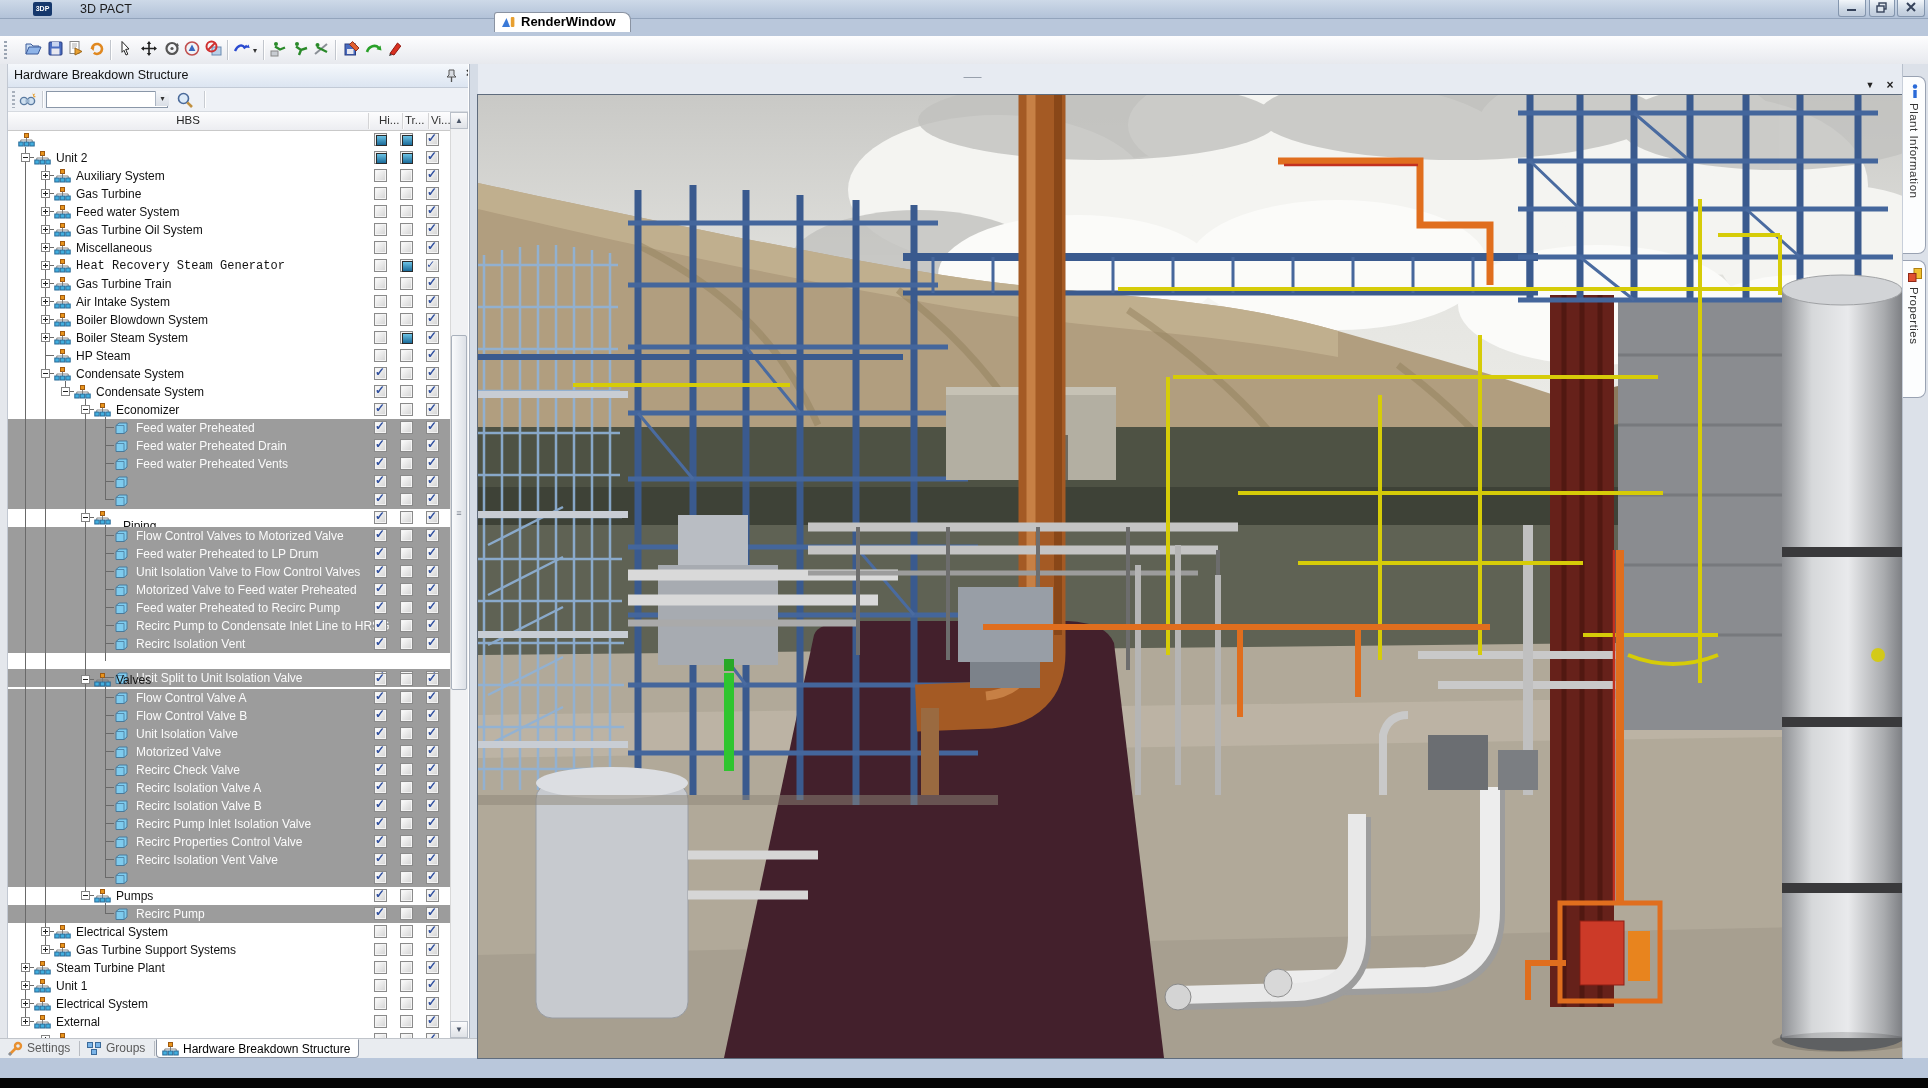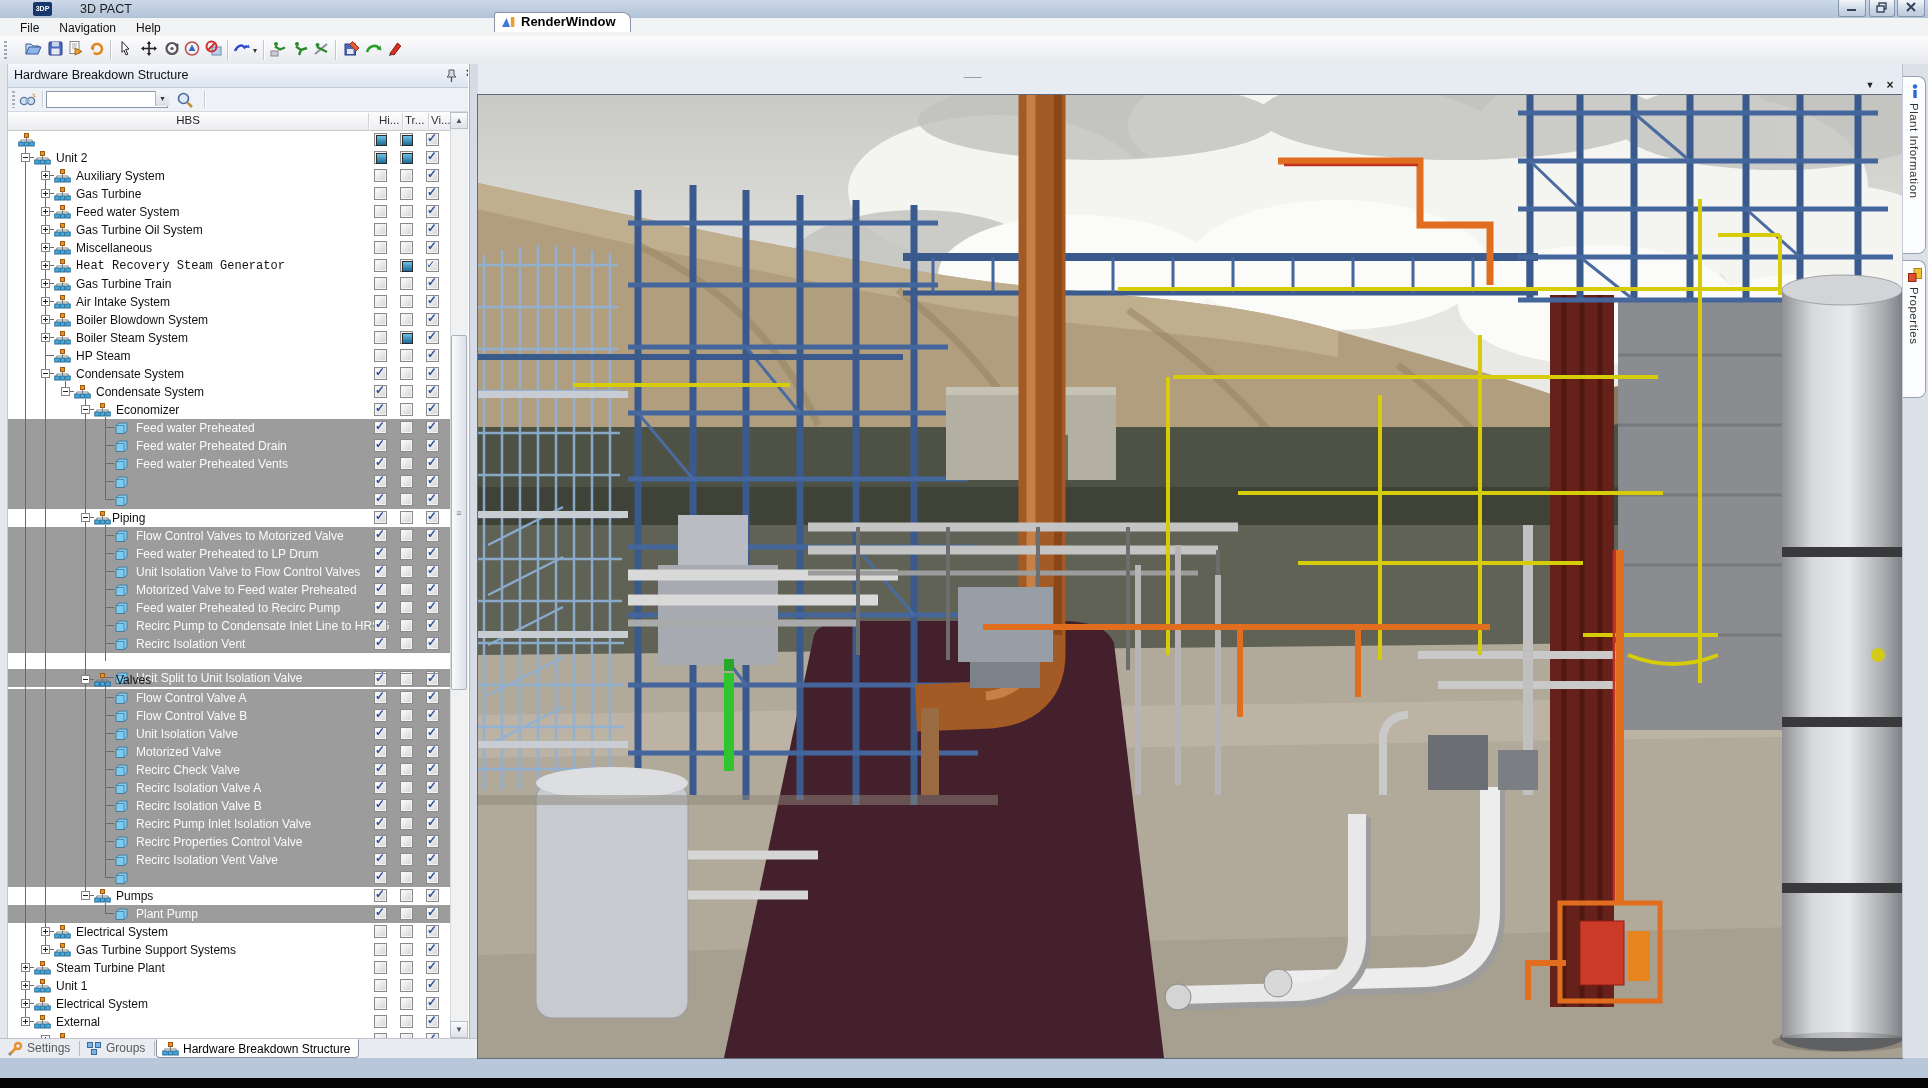--- a/index.html
+++ b/index.html
@@ -102,23 +102,20 @@
           <rect x="1" y="4" width="7" height="6" fill="#dde5ee" stroke="#35425a" stroke-width="1.4"></rect>
         </svg>
       </div>
     <div class="abs winbtn" style="left:1897px;">
         <svg width="12" height="11">
           <path d="M2,1 L10,9 M10,1 L2,9" stroke="#35425a" stroke-width="2"></path>
         </svg>
       </div>
   </div>
 
-  <div class="abs" id="menubar">
-      <div id="menubar-inner"><span class="menu-item">File</span><span class="menu-item">Navigation</span><span class="menu-item">Help</span></div>
-    </div>
 
   <div class="abs" id="toolbar">
       <div class="abs tb-grip"></div>
       <div class="abs tb-sep" style="left: 110px;"></div>
       <div class="abs tb-sep" style="left: 227px;"></div>
       <div class="abs tb-sep" style="left: 263px;"></div>
       <div class="abs tb-sep" style="left: 335px;"></div>
       <div class="abs tb-btn" style="left: 25px;"><svg width="18" height="17">
           <path d="M1,14 V4 h5 l2,2 h6 v2" fill="#c8dcf4" stroke="#3a5a9a"></path>
           <path d="M1,14 L4,7 H16 L13,14 Z" fill="#8fb4e8" stroke="#3a5a9a"></path>
@@ -593,21 +590,21 @@
       <div class="abs row" style="top: 378px;">
         <div class="abs conn" style="left: 77px; top: 8px; width: 9px; height: 1px;"></div>
         <div class="abs exp" style="left: 73px; top: 4px;"></div>
         <div class="abs" style="left: 86px; top: 2px;"><svg width="17" height="14">
             <rect x="6.5" y="0.5" width="4" height="4" fill="#e8941c" stroke="#a05a10"></rect>
             <path d="M8.5,4.5 V7 M2.8,7 H14.2 M2.8,7 V9 M8.5,7 V9 M14.2,7 V9" stroke="#777" stroke-width="0.9" fill="none"></path>
             <rect x="0.8" y="9" width="4.4" height="4" fill="#42aede" stroke="#2a6a96"></rect>
             <rect x="6.3" y="9" width="4.4" height="4" fill="#42aede" stroke="#2a6a96"></rect>
             <rect x="11.8" y="9" width="4.4" height="4" fill="#42aede" stroke="#2a6a96"></rect>
           </svg></div>
-        <div class="abs row-label" style="left: 104px;">Piping</div>
+        <div class="abs row-label" style="left: 115px; margin-top: 8px;">Piping</div>
         <div class="abs cb" style="left: 366px; top: 2px;">
           <span class="mark">✓</span>
         </div>
         <div class="abs cb" style="left: 392px; top: 2px;"></div>
         <div class="abs cb" style="left: 418px; top: 2px;">
           <span class="mark">✓</span>
         </div>
       </div>
       <div class="abs row gray" style="top: 396px;">
         <div class="abs conn" style="left: 97px; top: 8px; width: 9px; height: 1px;"></div>
@@ -930,21 +927,21 @@
         <div class="abs cb" style="left: 418px; top: 2px;">
           <span class="mark">✓</span>
         </div>
       </div>
       <div class="abs row gray" style="top: 774px;">
         <div class="abs conn" style="left: 97px; top: 8px; width: 9px; height: 1px;"></div>
         <div class="abs" style="left: 106px; top: 2px;"><svg width="15" height="13">
             <path d="M2,3.5 L5,1 H13 V9 L10,11.5 H2 Z" fill="#7ecbee" stroke="#4a7a9a"></path>
             <path d="M2,3.5 H10 V11.5" fill="none" stroke="#4a7a9a" stroke-width="0.8"></path>
           </svg></div>
-        <div class="abs row-label" style="left: 128px;">Plant Pump</div>
+        <div class="abs row-label" style="left: 128px;">Recirc Pump</div>
         <div class="abs cb" style="left: 366px; top: 2px;">
           <span class="mark">✓</span>
         </div>
         <div class="abs cb" style="left: 392px; top: 2px;"></div>
         <div class="abs cb" style="left: 418px; top: 2px;">
           <span class="mark">✓</span>
         </div>
       </div>
       <div class="abs row" style="top: 792px;">
         <div class="abs conn" style="left: 37px; top: 8px; width: 9px; height: 1px;"></div>

